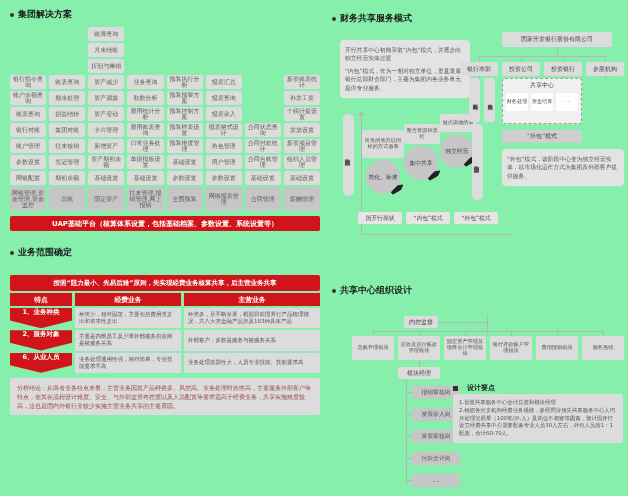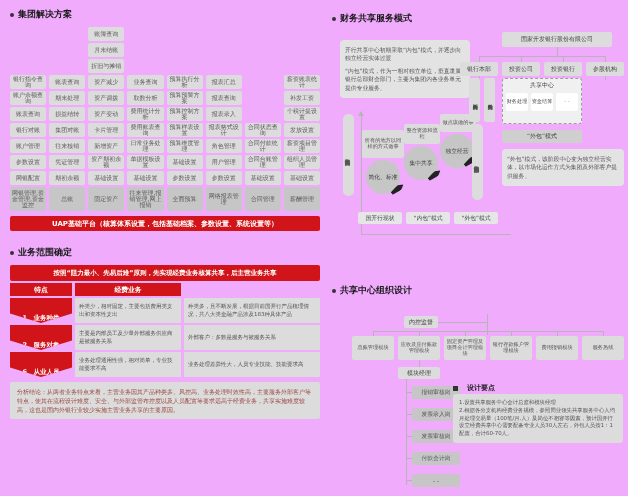--- a/index.html
+++ b/index.html
@@ -1,20 +1,20 @@
 <!DOCTYPE html>
 <html style="--red: #d01419;"><head>
 <meta charset="utf-8">
 <style>
   :root{
     --red:#d01419; --box:#dcdcdc; --boxdark:#c6c6c6; --txt:#555; --line:#b5b5b5;
   }
   *{margin:0;padding:0;box-sizing:border-box;}
   body{background:#fff;font-family:"DejaVu Sans",sans-serif;}
-  .canvas{position:relative;width:628px;height:496px;background:#f0abfc;overflow:hidden;color:var(--txt);}
+  .canvas{position:relative;width:628px;height:496px;background:#86efac;overflow:hidden;color:var(--txt);}
   .sec-title{display:flex;align-items:center;gap:4px;font-weight:bold;font-size:9px;color:#1a1a1a;}
   .bullet{width:4px;height:4px;border-radius:50%;background:#333;flex:0 0 auto;}
   .vtext{writing-mode:vertical-rl;text-orientation:upright;letter-spacing:0;}
   .line{position:absolute;background:var(--line);}
   .abs{position:absolute;}
 
   
   #sec1{position:absolute;left:10px;top:8px;width:310px;}
   .sol-grid{margin-top:6px;display:flex;flex-direction:column;gap:2px;}
   .sol-row{display:grid;grid-template-columns:repeat(8,1fr);gap:3px;}
@@ -33,24 +33,24 @@
   .xlab{background:#e6e6e6;border-radius:2px;font-size:5.8px;display:flex;align-items:center;justify-content:center;color:#444;}
   .blk-arrow{position:absolute;width:15px;height:6px;background:#222;clip-path:polygon(0 25%,65% 0,100% 50%,65% 100%,0 75%);}
   .orgbox{background:var(--box);border-radius:2px;font-size:6px;display:flex;align-items:center;justify-content:center;text-align:center;color:#444;line-height:1.1;}
   .dashed-box{position:absolute;border:1px dashed #9e9e9e;background:#f0f0f0;border-radius:3px;}
   .center-items{display:flex;gap:3px;justify-content:center;margin-top:3px;}
   .center-item{width:22px;height:18px;background:#fff;border-radius:2px;font-size:5.2px;line-height:1.15;display:flex;align-items:center;justify-content:center;text-align:center;color:#555;}
   .tri-up{position:absolute;width:0;height:0;border-left:3px solid transparent;border-right:3px solid transparent;border-bottom:5px solid var(--line);}
 
   
   #sec3{position:absolute;left:10px;top:246px;width:310px;}
-  .banner{margin-top:6px;height:16px;background:var(--red);border-radius:2px;color:#fff;font-weight:bold;font-size:6.5px;display:flex;align-items:center;justify-content:center;}
+  .banner{margin-top:16px;height:16px;background:var(--red);border-radius:2px;color:#fff;font-weight:bold;font-size:6.5px;display:flex;align-items:center;justify-content:center;}
   .tbl-row{display:grid;grid-template-columns:62px 106px 1fr;gap:3px;margin-top:2px;}
   .th{background:var(--red);color:#fff;font-weight:bold;font-size:6.8px;height:13px;display:flex;align-items:center;justify-content:center;border-radius:0;}
-  .feat{background:var(--red);color:#fff;font-weight:bold;font-size:6.5px;text-align:center;padding-top:16px;clip-path:polygon(0 0,100% 0,100% 62%,50% 100%,0 62%);}
+  .feat{background:var(--red);color:#fff;font-weight:bold;font-size:6.5px;text-align:center;padding-top:0;clip-path:polygon(0 0,100% 0,100% 62%,50% 100%,0 62%);}
   .cell{background:var(--box);font-size:5.5px;line-height:1.3;color:#555;padding:3px 4px;border-radius:1px;display:flex;align-items:center;min-height:20px;}
   .conclusion{margin-top:5px;background:var(--box);border-radius:2px;padding:5px 7px;font-size:6px;line-height:1.5;color:#9a4a43;}
 
   
   #sec4{position:absolute;left:330px;top:284px;width:298px;height:212px;}
   .rootbox{position:absolute;background:var(--red);border-radius:2px;color:#fff;font-weight:bold;font-size:6.5px;display:flex;align-items:center;justify-content:center;}
   .mods{position:absolute;display:grid;grid-template-columns:repeat(6,42px);gap:4px;}
   .mod{height:24px;background:var(--box);border-radius:2px;font-size:5.2px;line-height:1.15;display:flex;align-items:center;justify-content:center;text-align:center;padding:1px;color:#555;}
   .positions{position:absolute;display:flex;flex-direction:column;gap:9px;}
   .pos{width:48px;height:13px;background:var(--boxdark);border-radius:2px;font-size:5.8px;display:flex;align-items:center;justify-content:center;color:#555;}
@@ -271,20 +271,21 @@
   <div id="sec3">
     <div class="sec-title">
       <span class="bullet"></span>
       <span>业务范围确定</span>
     </div>
     <div class="banner">按照“阻力最小、先易后难”原则，先实现经费业务核算共享，后主营业务共享</div>
     <div class="tbl-row">
 
     <div class="th">特点</div>
         <div class="th">经费业务</div>
+        <div class="th">主营业务</div>
       </div>
     <div>
 
     <div class="tbl-row">
         <div class="feat">1、业务种类</div>
         <div class="cell">种类少，相对固定，主要包括费用类支出和资本性支出</div>
         <div class="cell">种类多，且不断发展，根据目前国开行产品梳理情况，共八大类金融产品涉及183种具体产品</div>
       </div>
         <div class="tbl-row">
         <div class="feat">2、服务对象</div>

